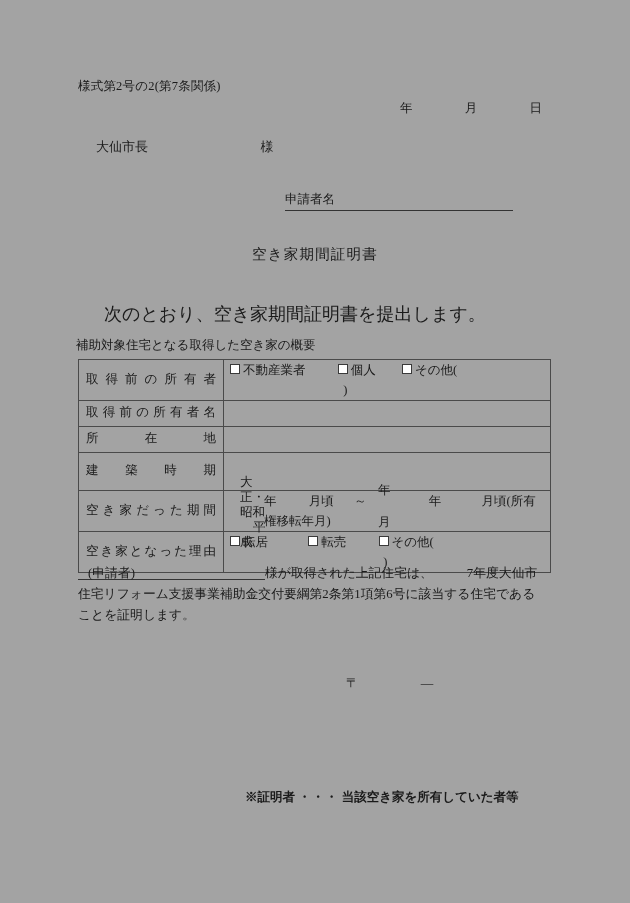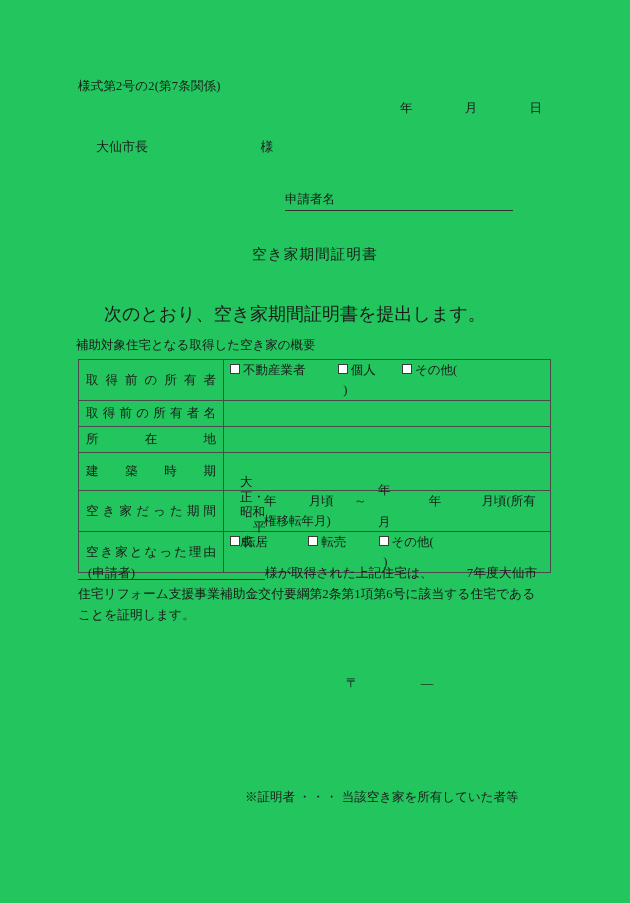--- a/index.html
+++ b/index.html
@@ -16,21 +16,21 @@
     color: #1a1a1a;
     font-size: 12.5px;
     overflow: hidden;
   }
 
   .page {
     position: absolute;
     inset: 0;
     width: 630px;
     height: 903px;
-    background: #22c55e;
+    background: #a3a3a3;
   }
 
   
   .abs { position: absolute; white-space: nowrap; }
 
   
   .form-no {
     left: 78px;
     top: 78px;
     font-size: 12.5px;
@@ -108,20 +108,21 @@
   }
   .tbl td.lbl {
     width: 130px;
     height: 25px;
     padding: 0 7px;
     text-align: justify;
     text-align-last: justify;
     font-size: 12.5px;
     line-height: 25px;
     white-space: nowrap;
+    font-family: Liberation Mono, monospace;
   }
   .tbl td.val {
     padding: 0 6px;
     height: 25px;
   }
   .tbl td.tall { height: 37px; }
   .tbl td.lbl.tall { line-height: 37px; }
 
   .cell-inner { display: block; line-height: 20px; }
 
@@ -205,20 +206,21 @@
     width: 78px;
     text-align: justify;
     text-align-last: justify;
   }
 
   
   .footnote {
     left: 245px;
     top: 789px;
     font-size: 12.5px;
+    font-weight: bold;
   }
   .footnote .dots { letter-spacing: 1px; }
 </style>
 </head>
 <body>
 
 <div class="page">
 
   <div class="abs form-no">様式第2号の2(第7条関係)</div>
 

